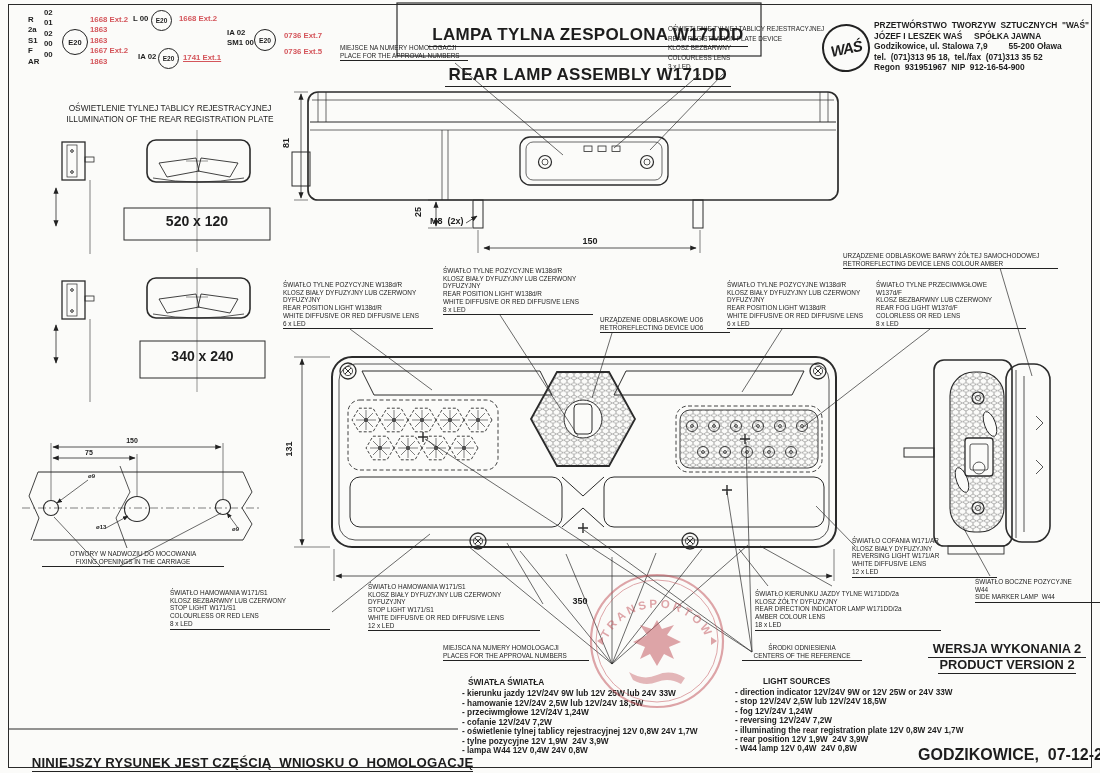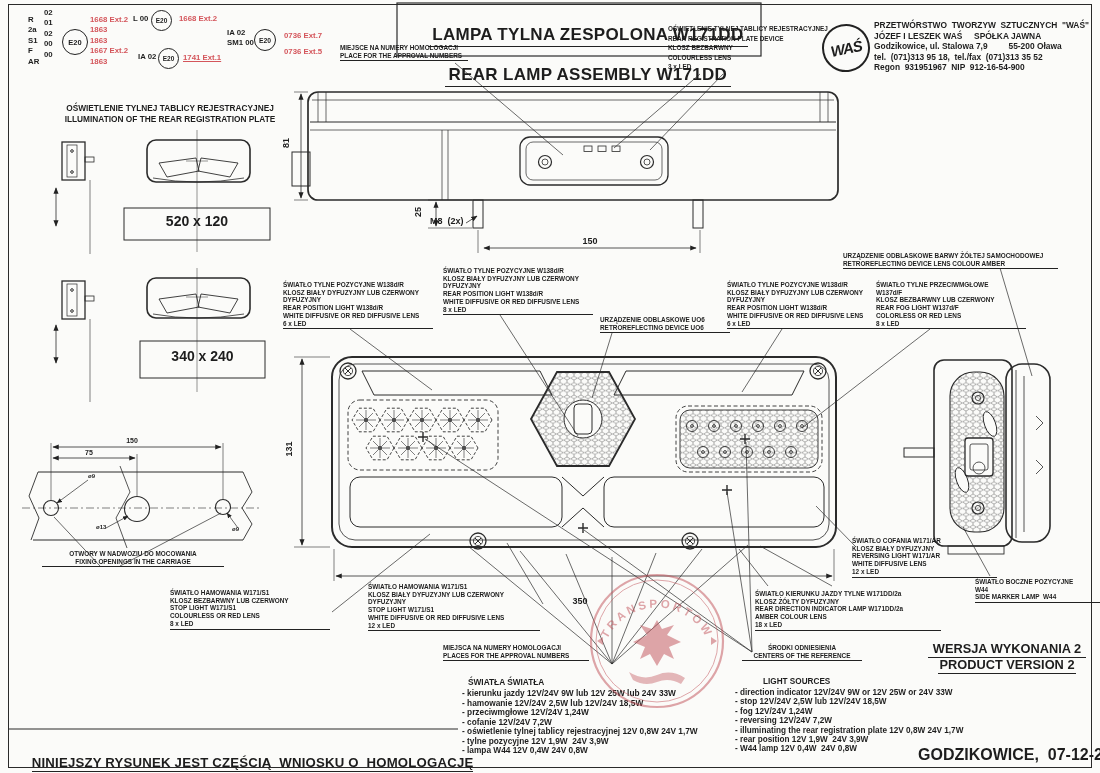--- a/index.html
+++ b/index.html
@@ -1,20 +1,20 @@
 <!DOCTYPE html>
 <html><head>
 <meta charset="utf-8">
 <style>
   html,body{margin:0;padding:0;background:#e8e8e6;}
   #page{position:relative;width:1100px;height:773px;background:#fbfbf9;overflow:hidden;
         font-family:"Liberation Sans",sans-serif;color:#1d1d1d;}
   .frame{position:absolute;left:8px;top:4px;width:1082px;height:762px;border:1.4px solid #2a2a2a;}
   .t{position:absolute;white-space:pre;color:#1d1d1d;}
-  .callout{font-weight:bold;font-size:6.4px;line-height:7.7px;letter-spacing:0;}
+  .callout{font-weight:normal;font-size:6.4px;line-height:7.7px;letter-spacing:0;}
   .ul{border-bottom:1px solid #222;padding-bottom:1px;}
   .ctr{text-align:center;}
   .dim{font-weight:bold;font-size:9px;}
   .dimsm{font-weight:bold;font-size:7px;}
   .diam{font-weight:bold;font-size:6px;}
   .rot{transform:rotate(-90deg);transform-origin:center center;text-align:center;}
   .red{color:#d4555b;}
   .appr{font-weight:bold;font-size:7.8px;line-height:10.4px;}
   .emark{position:absolute;border:1.6px solid #222;border-radius:50%;display:flex;align-items:center;
          justify-content:center;font-weight:bold;font-size:7.5px;}

